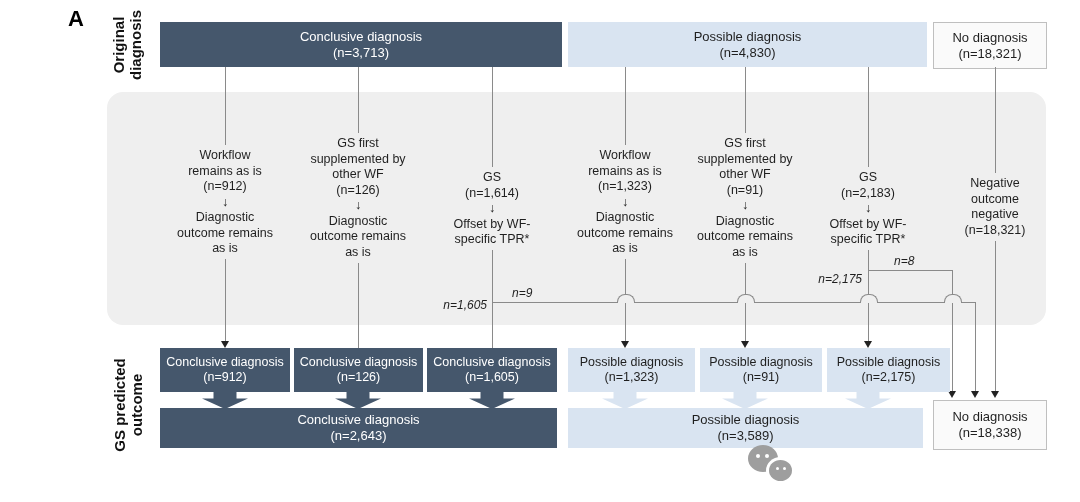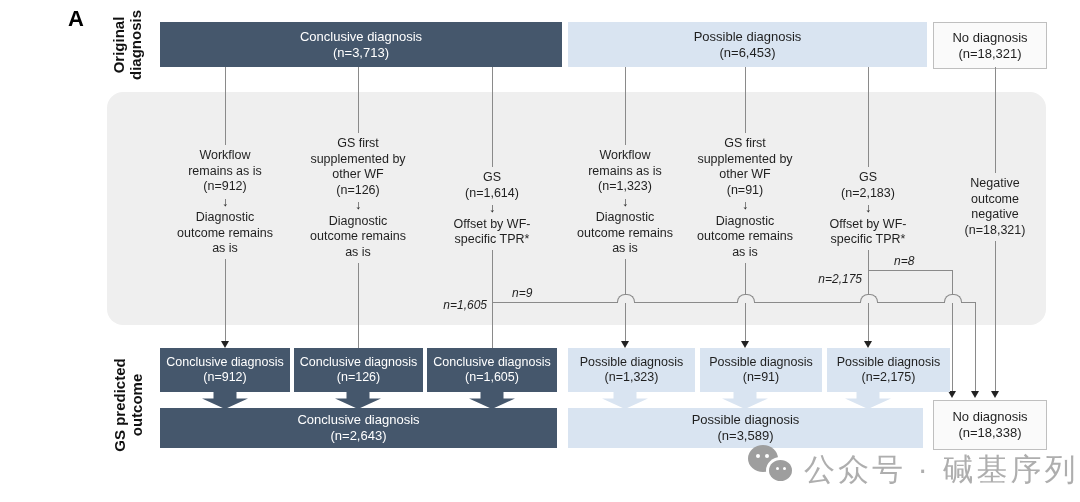--- a/index.html
+++ b/index.html
@@ -64,21 +64,21 @@
   </div>
 
   <div class="panel" style="left:107px;top:92px;width:939px;height:233px;"></div>
 
   <div class="bigbox dark" style="left:160px;top:22px;width:402px;height:45px;">
     <div>Conclusive diagnosis</div>
     <div>(n=3,713)</div>
   </div>
   <div class="bigbox light" style="left:568px;top:22px;width:359px;height:45px;">
     <div>Possible diagnosis</div>
-    <div>(n=6,453)</div>
+    <div>(n=4,830)</div>
   </div>
   <div class="bigbox plain" style="left:933px;top:22px;width:112px;height:45px;">
     <div>No diagnosis</div>
     <div>(n=18,321)</div>
   </div>
 
   <div class="vl" style="left:225px;top:67px;height:78px;"></div>
   <div class="vl" style="left:358px;top:67px;height:66px;"></div>
   <div class="vl" style="left:492px;top:67px;height:100px;"></div>
   <div class="vl" style="left:625px;top:67px;height:78px;"></div>
@@ -221,15 +221,14 @@
   </div>
 
   <div class="wm" style="left:748px;top:442px;width:50px;height:52px;">
     <div class="bub" style="left:0;top:3px;width:30px;height:27px;"></div>
     <div class="dot" style="left:8px;top:12px;width:4px;height:4px;"></div>
     <div class="dot" style="left:17px;top:12px;width:4px;height:4px;"></div>
     <div class="bub" style="left:21px;top:18px;width:23px;height:21px;box-shadow:0 0 0 3px #fff;"></div>
     <div class="dot" style="left:28px;top:25px;width:3px;height:3px;"></div>
     <div class="dot" style="left:35px;top:25px;width:3px;height:3px;"></div>
   </div>
-  <div class="wm wm-text" style="left:804px;top:449px;">公众号 · 碱基序列</div>
 
 </div>
 
 </body></html>

